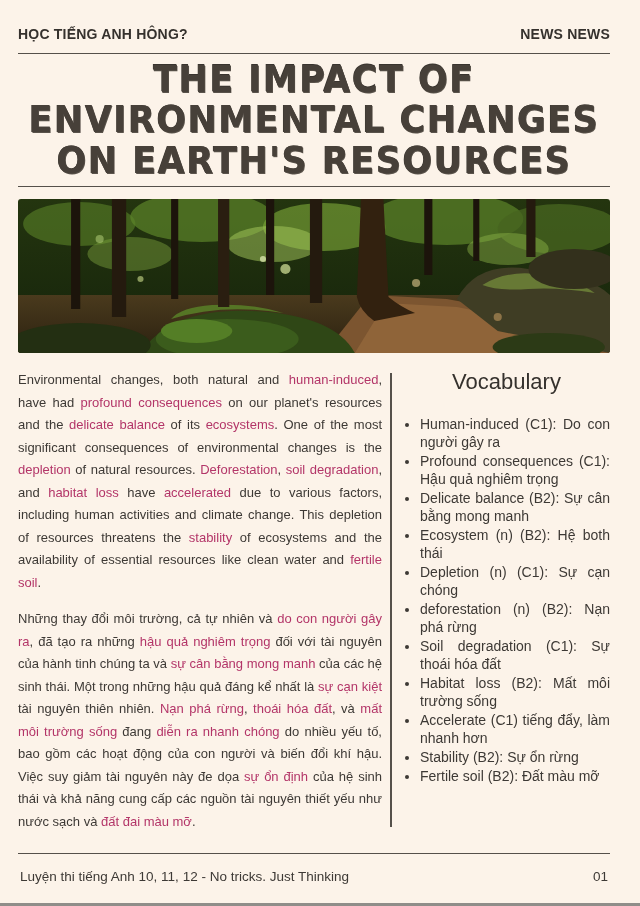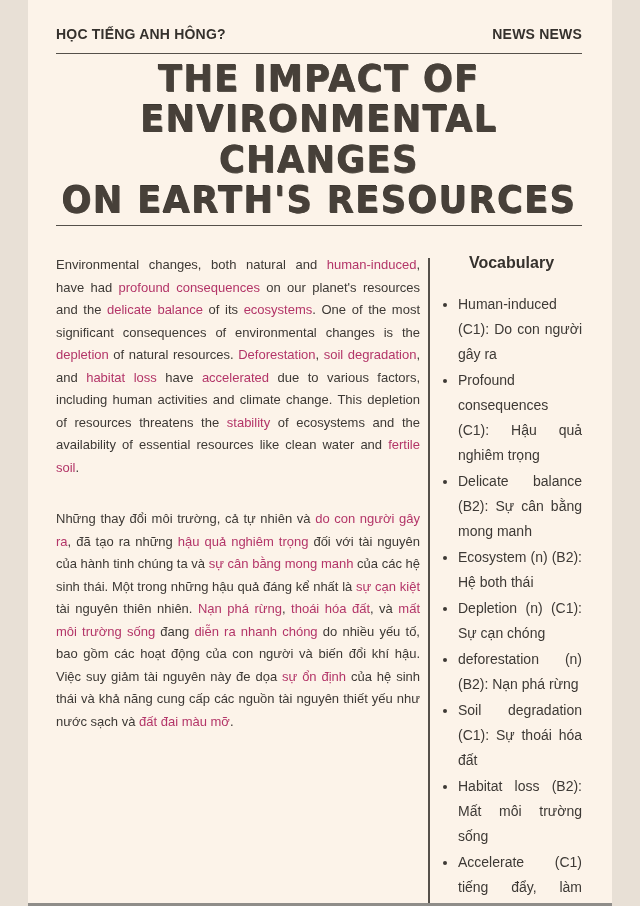--- a/index.html
+++ b/index.html
@@ -1,25 +1,25 @@
 <!DOCTYPE html>
 <html><head>
 <meta charset="utf-8">
 <style>
   * { margin: 0; padding: 0; box-sizing: border-box; }
   html, body { background: #e8e0d6; }
   .page {
     position: relative;
-    width: 584px;
+    width: 640px;
     height: 906px;
     margin: 0 auto;
     background: #fcf3e9;
     font-family: "Liberation Sans", sans-serif;
     color: #3d3935;
-    padding: 26px 30px 0 28px;
+    padding: 26px 30px 0 18px;
     overflow: hidden;
     display: flex;
     flex-direction: column;
   }
   
   .masthead {
     display: flex;
     justify-content: space-between;
     align-items: baseline;
     font-size: 14px;
@@ -70,34 +70,34 @@
     background: #55504a;
     margin: 4px 9px 6px 8px;
   }
   .col-vocab { flex: 1; padding-left: 2px; }
   .para {
     font-size: 13px;
     line-height: 22.5px;
     text-align: justify;
     color: #3d3935;
   }
-  .para + .para { margin-top: 29px; }
+  .para + .para { margin-top: 14px; }
   .hl { color: #b33568; }
   .vocab-title {
     text-align: center;
-    font-size: 16px;
-    font-weight: bold;
+    font-size: 22px;
+    font-weight: normal;
     color: #35312d;
     margin-bottom: 20px;
   }
   .vocab-list {
     list-style: disc outside;
     padding-left: 17px;
     font-size: 14px;
-    line-height: 25px;
+    line-height: 18px;
     text-align: justify;
     color: #3d3935;
   }
   .vocab-list li { margin-bottom: 1px; }
   
   .footer-rule {
     border: none;
     border-top: 1.8px solid #55504a;
     margin-top: auto;
   }
@@ -216,17 +216,18 @@
           <li>Habitat loss (B2): Mất môi trường sống</li>
           <li>Accelerate (C1) tiếng đẩy, làm nhanh hơn</li>
           <li>Stability (B2): Sự ổn rừng</li>
           <li>Fertile soil (B2): Đất màu mỡ</li>
         </ul>
     </div>
   </div>
 
   <hr class="footer-rule">
   <div class="footer">
+    <span>Luyện thi tiếng Anh 10, 11, 12 - No tricks. Just Thinking</span>
     <span>01</span>
   </div>
 
   <div class="bottom-strip"></div>
 </div>
 
 </body></html>

